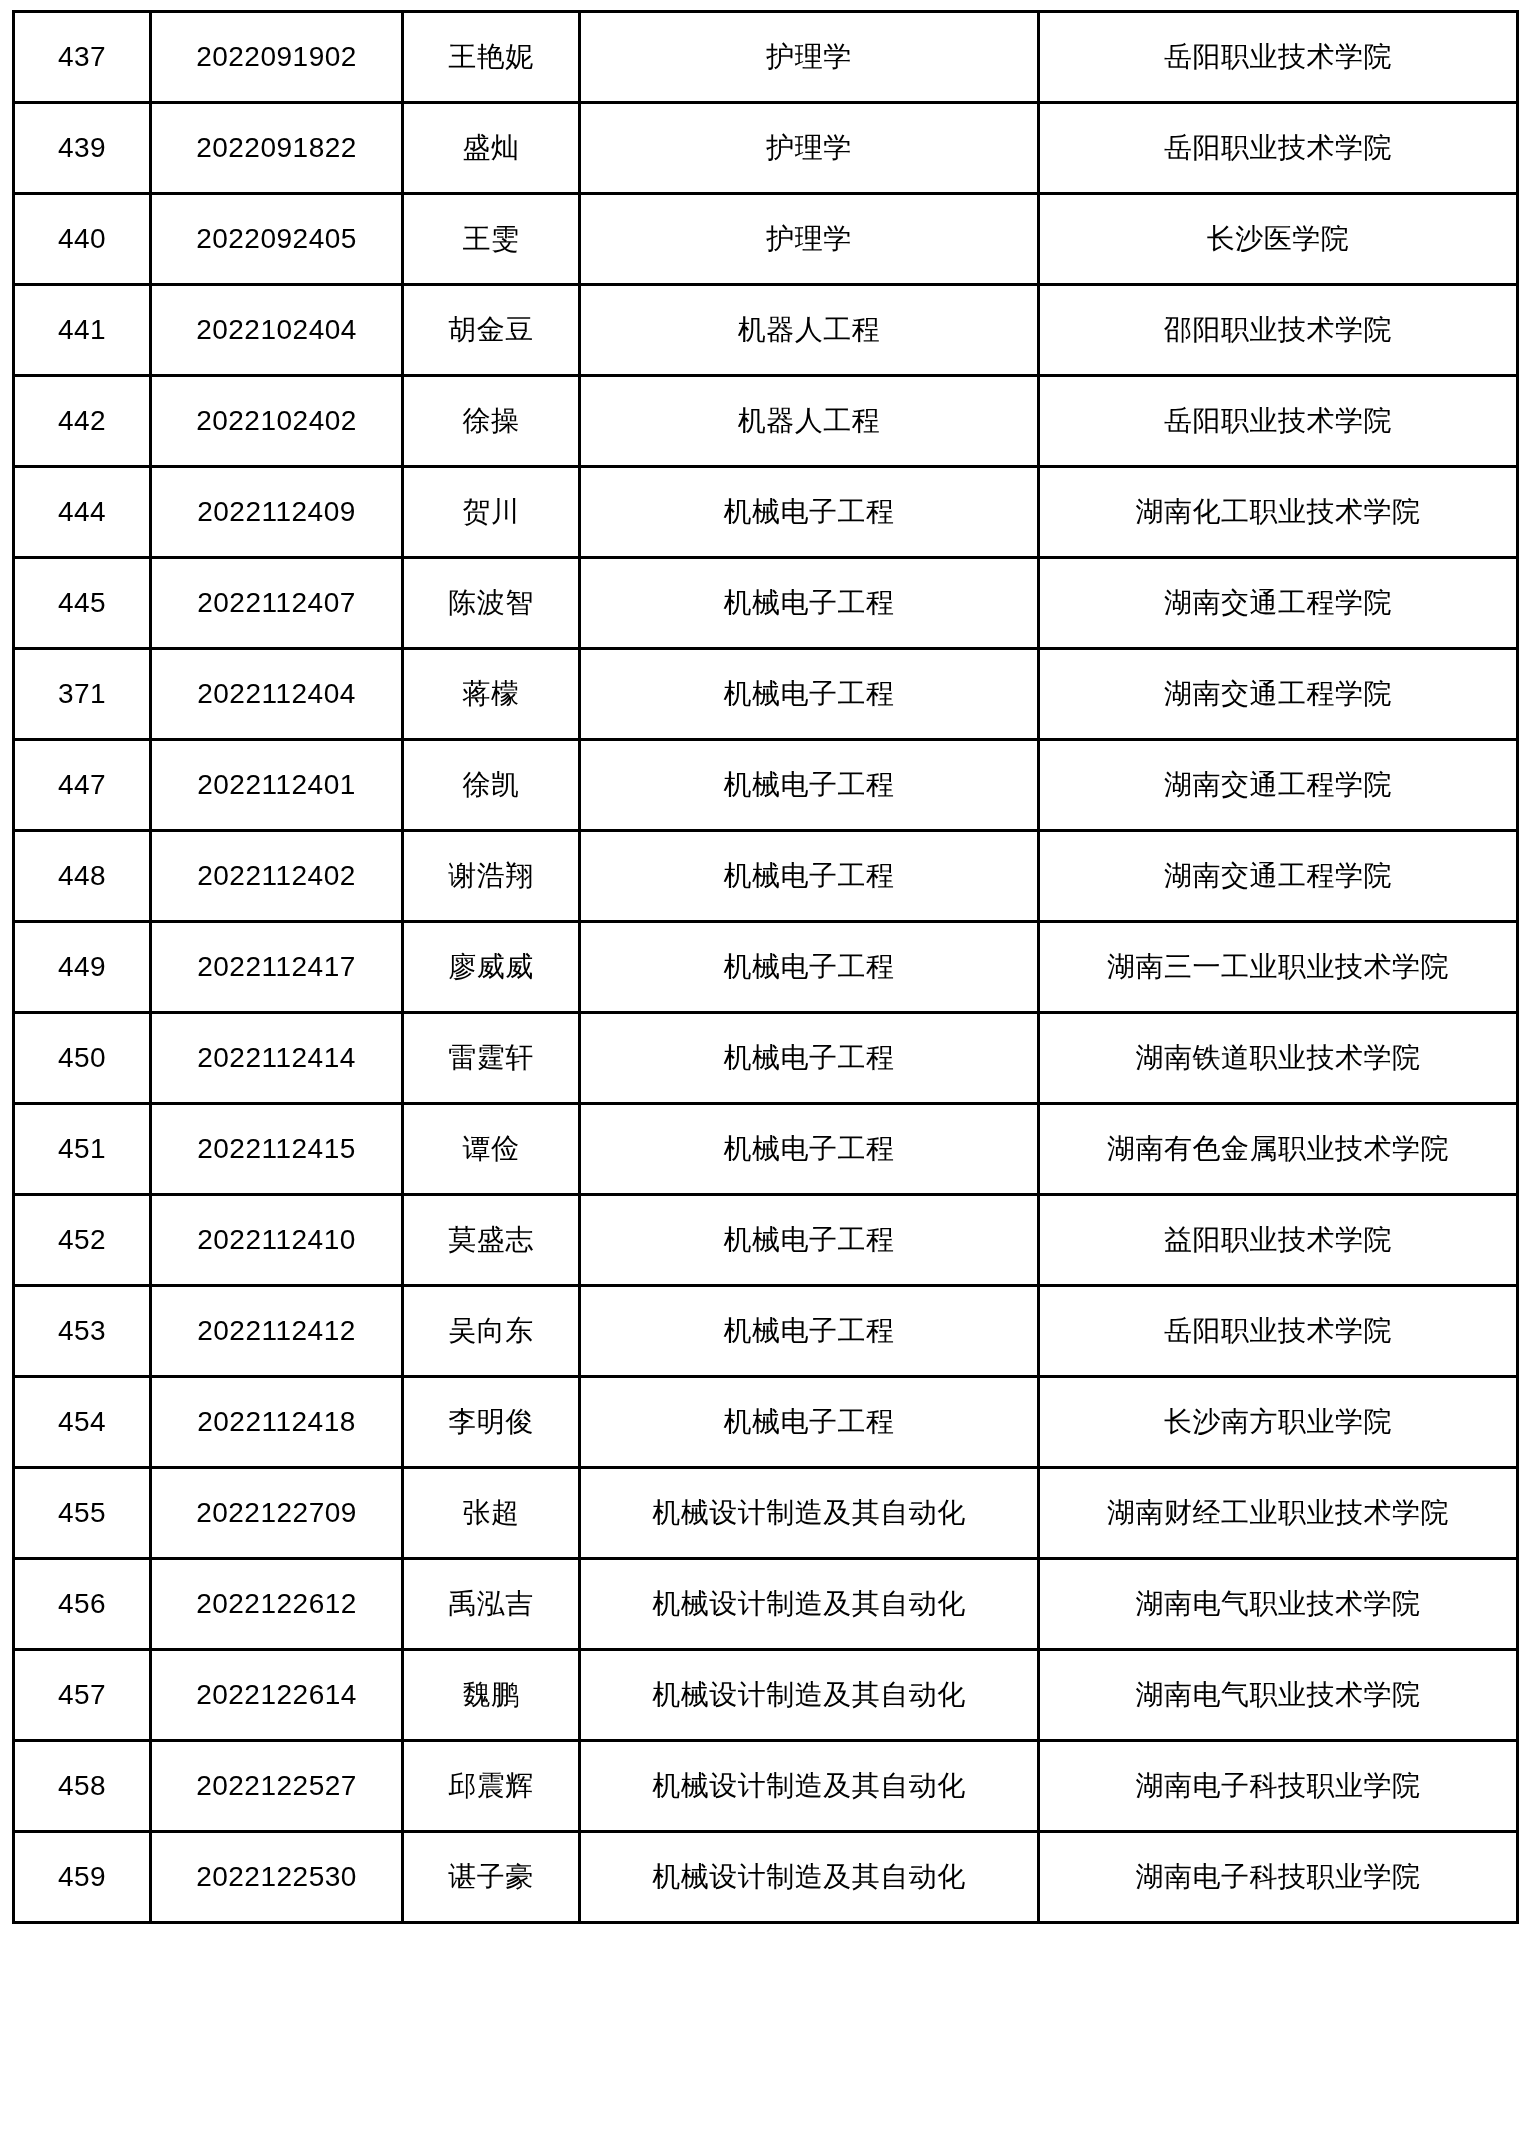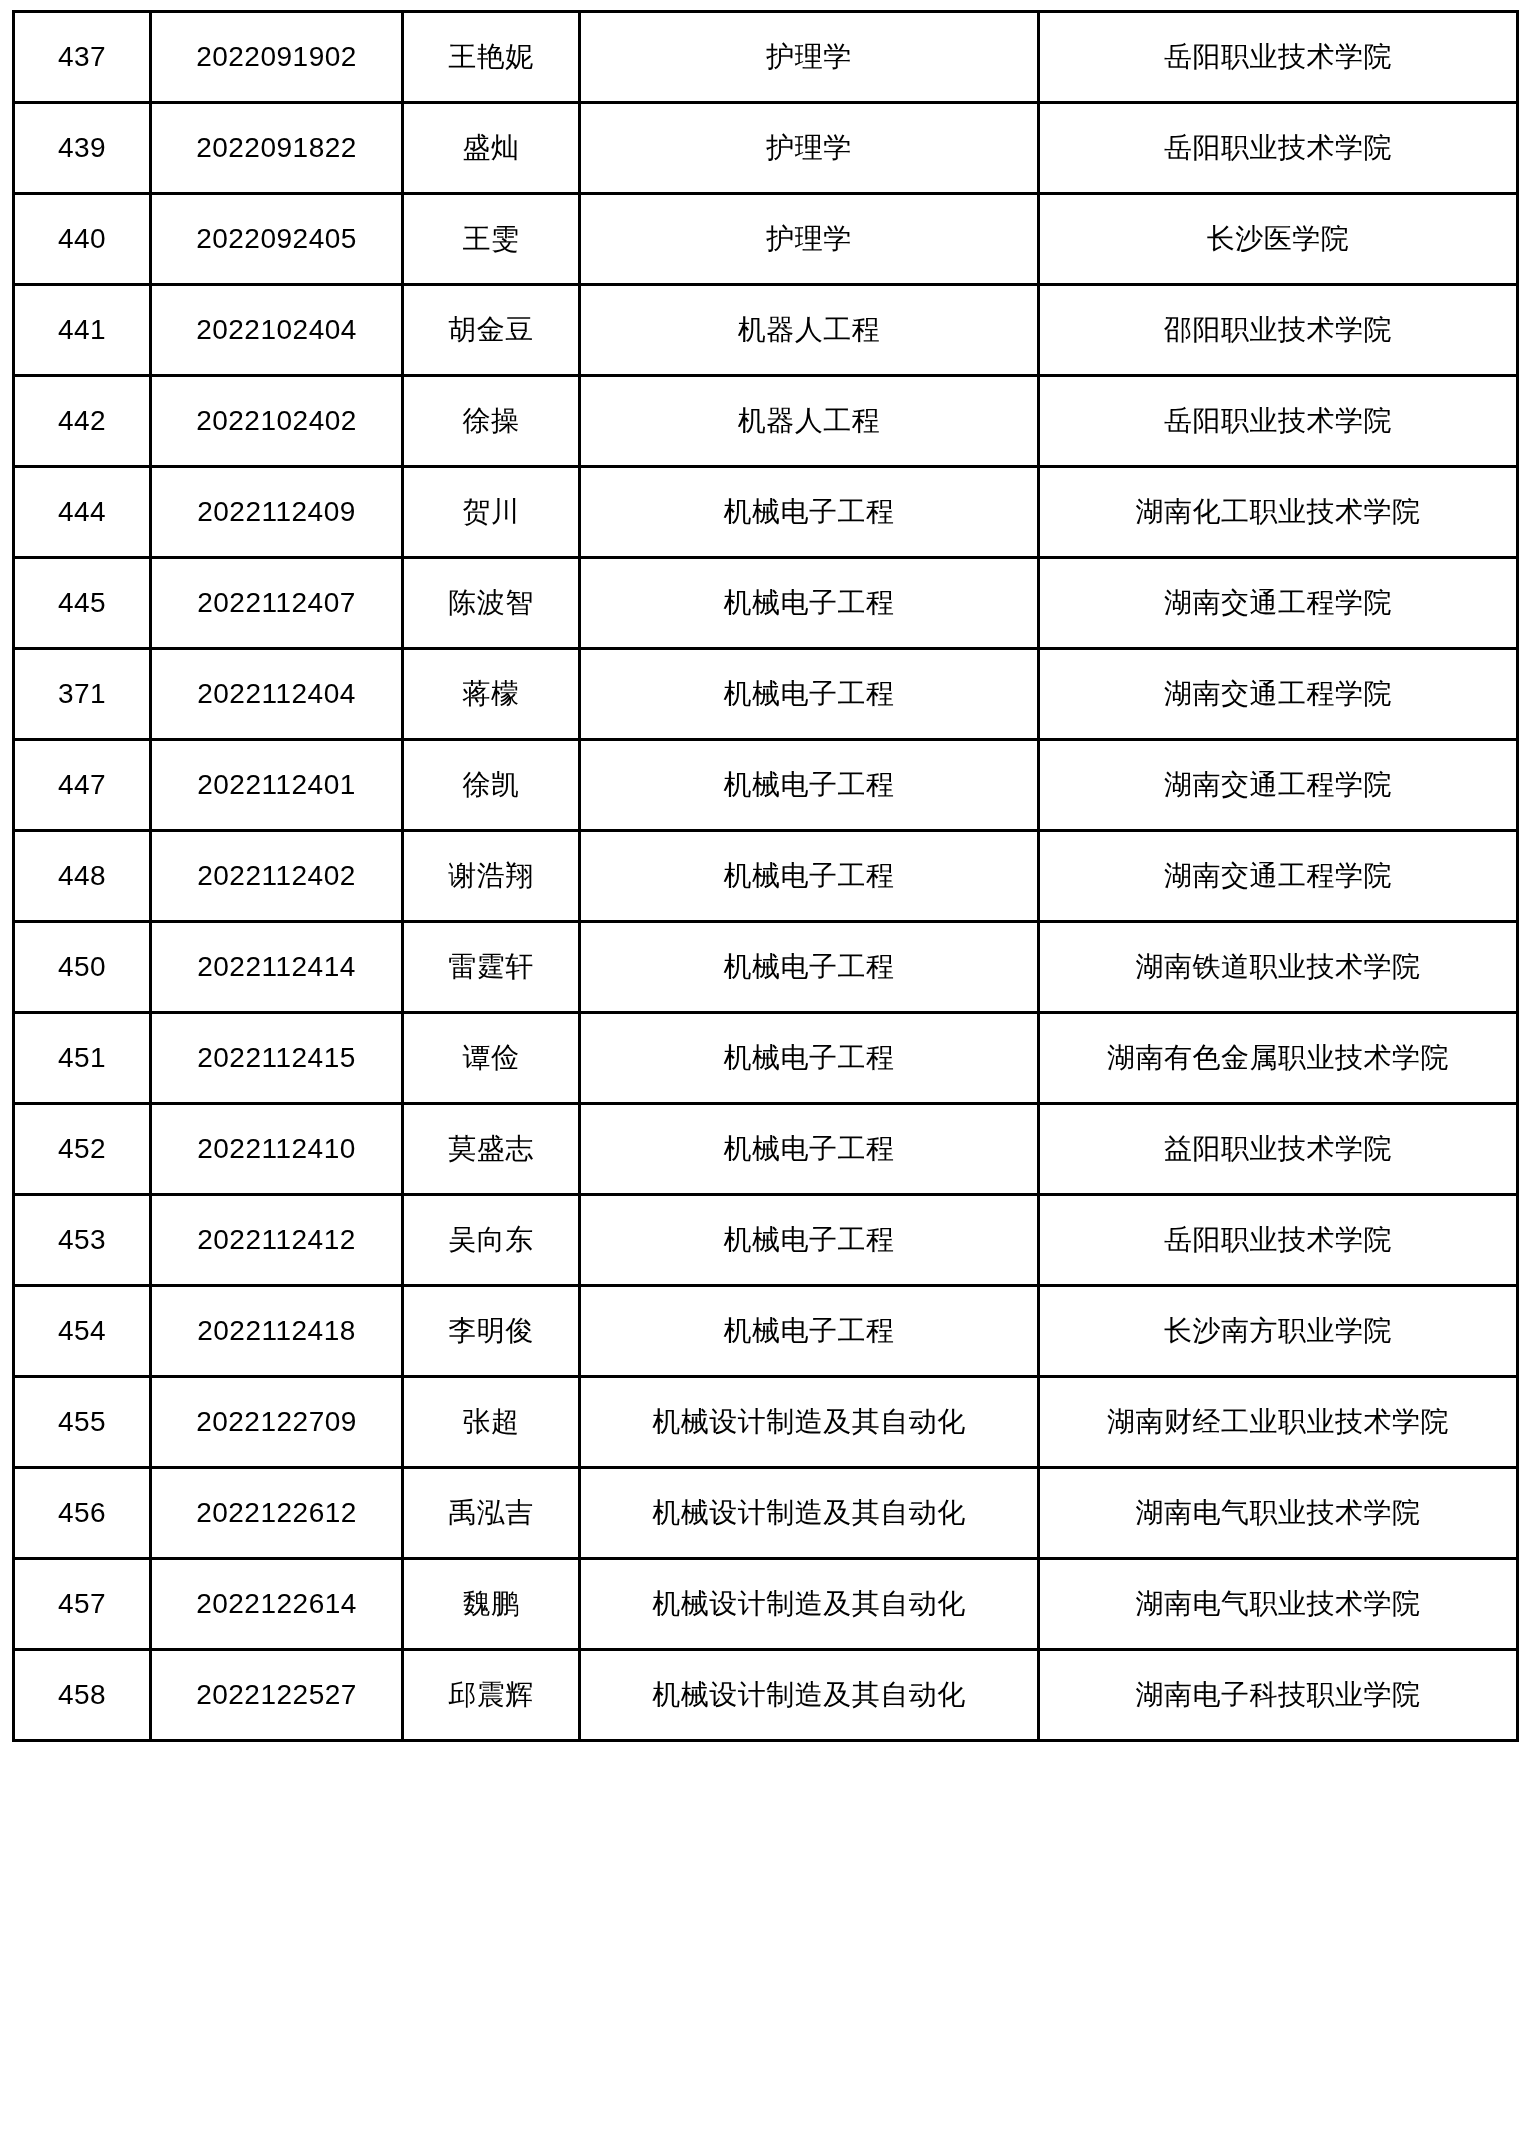--- a/index.html
+++ b/index.html
@@ -133,20 +133,27 @@
   </tr>
 
   <tr>
     <td>448</td>
     <td>2022112402</td>
     <td>谢浩翔</td>
     <td>机械电子工程</td>
     <td>湖南交通工程学院</td>
   </tr>
 
+  <tr>
+    <td>449</td>
+    <td>2022112417</td>
+    <td>廖威威</td>
+    <td>机械电子工程</td>
+    <td>湖南三一工业职业技术学院</td>
+  </tr>
 
   <tr>
     <td>450</td>
     <td>2022112414</td>
     <td>雷霆轩</td>
     <td>机械电子工程</td>
     <td>湖南铁道职业技术学院</td>
   </tr>
 
   <tr>
@@ -206,15 +213,22 @@
   </tr>
 
   <tr>
     <td>458</td>
     <td>2022122527</td>
     <td>邱震辉</td>
     <td>机械设计制造及其自动化</td>
     <td>湖南电子科技职业学院</td>
   </tr>
 
+  <tr>
+    <td>459</td>
+    <td>2022122530</td>
+    <td>谌子豪</td>
+    <td>机械设计制造及其自动化</td>
+    <td>湖南电子科技职业学院</td>
+  </tr>
 </tbody>
   </table>
 </div>
 
 </body></html>

